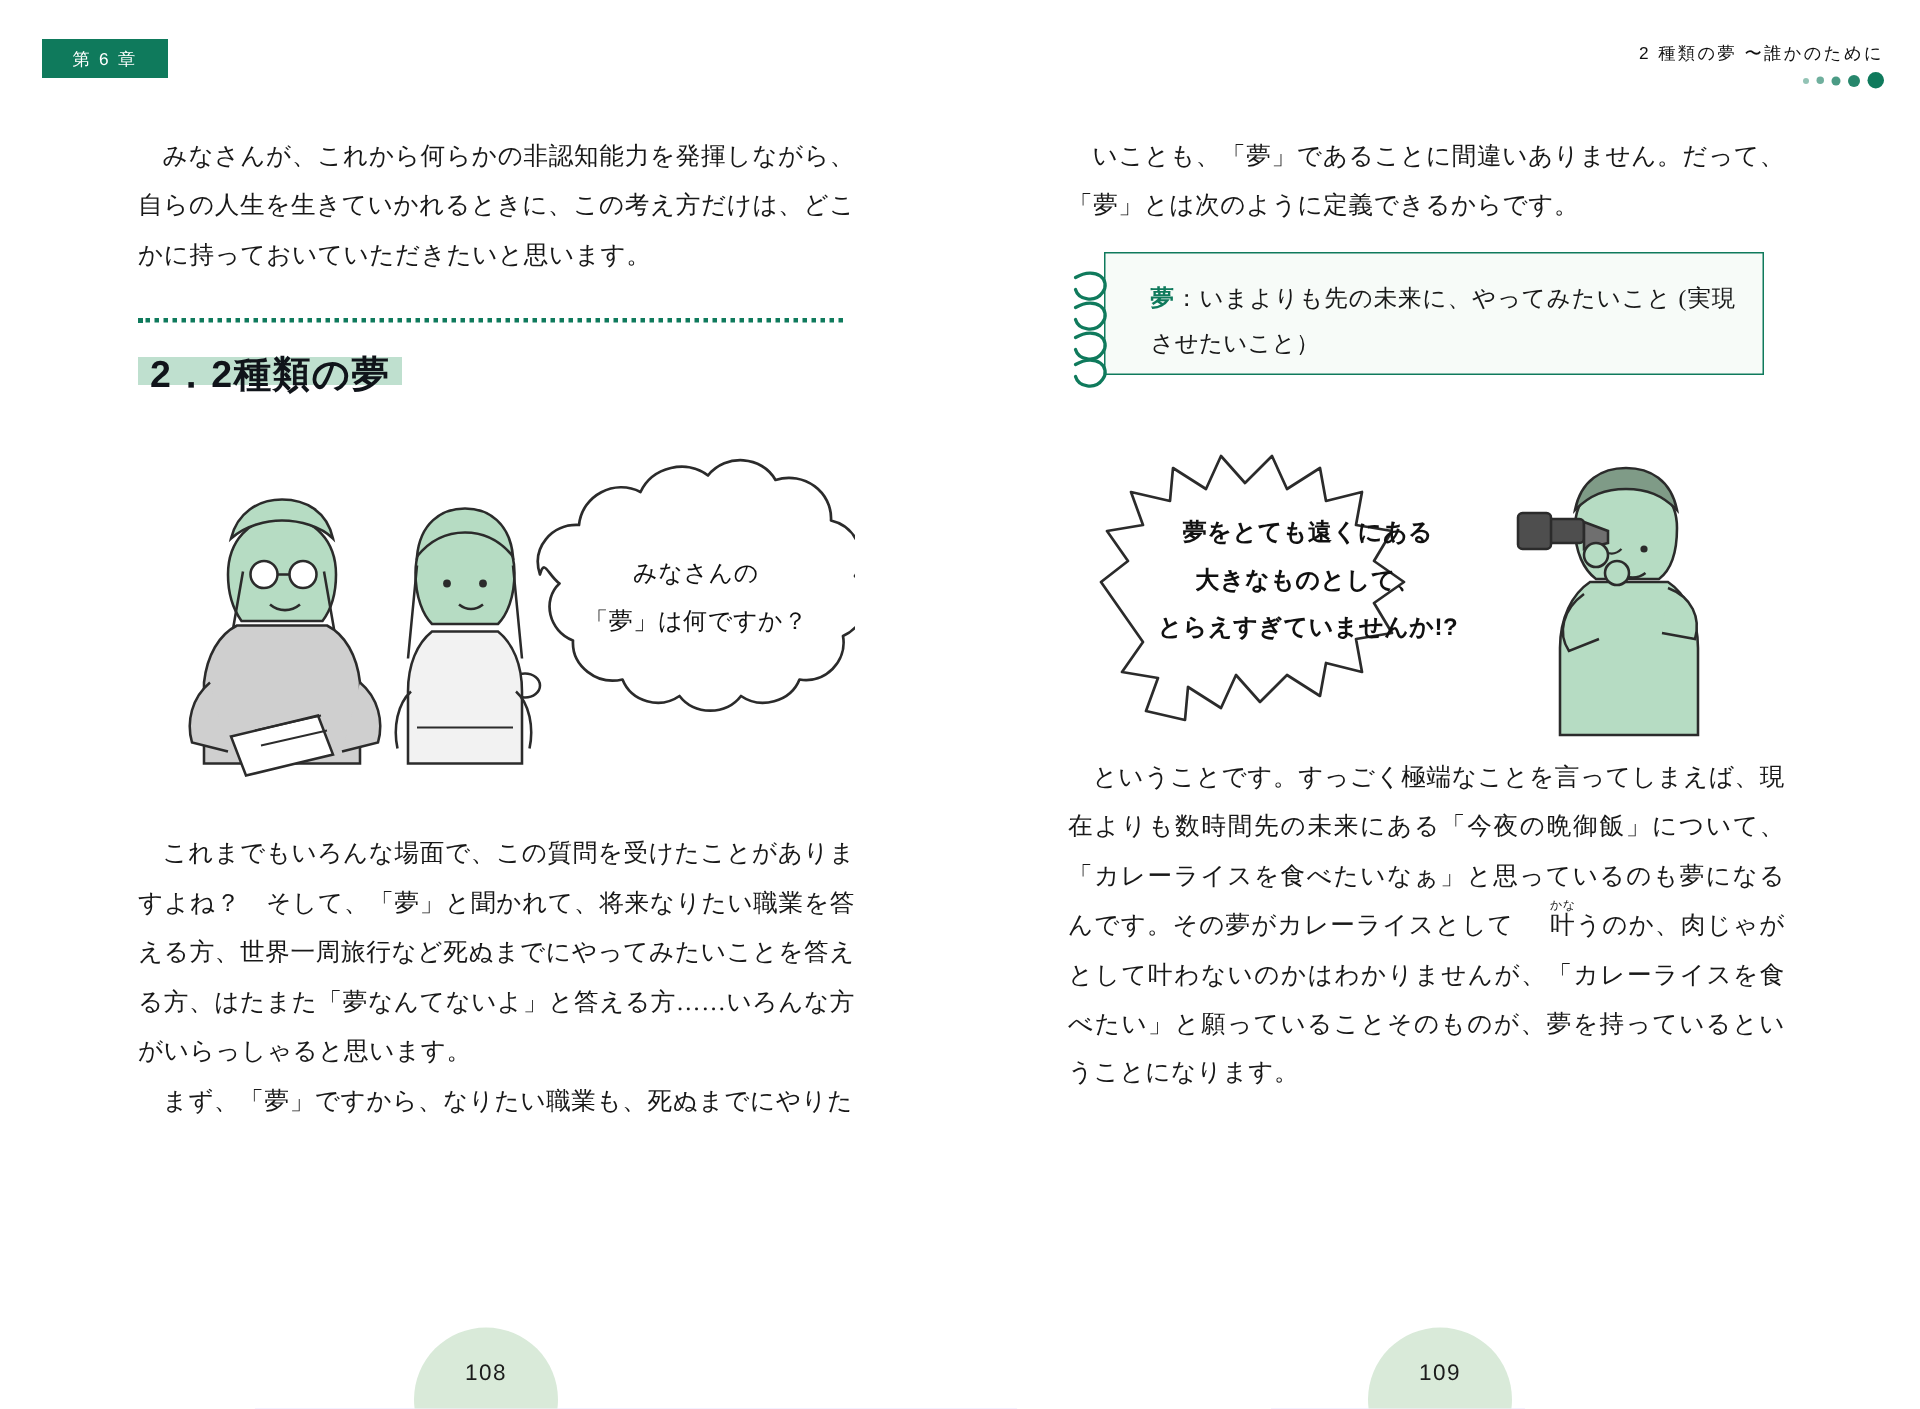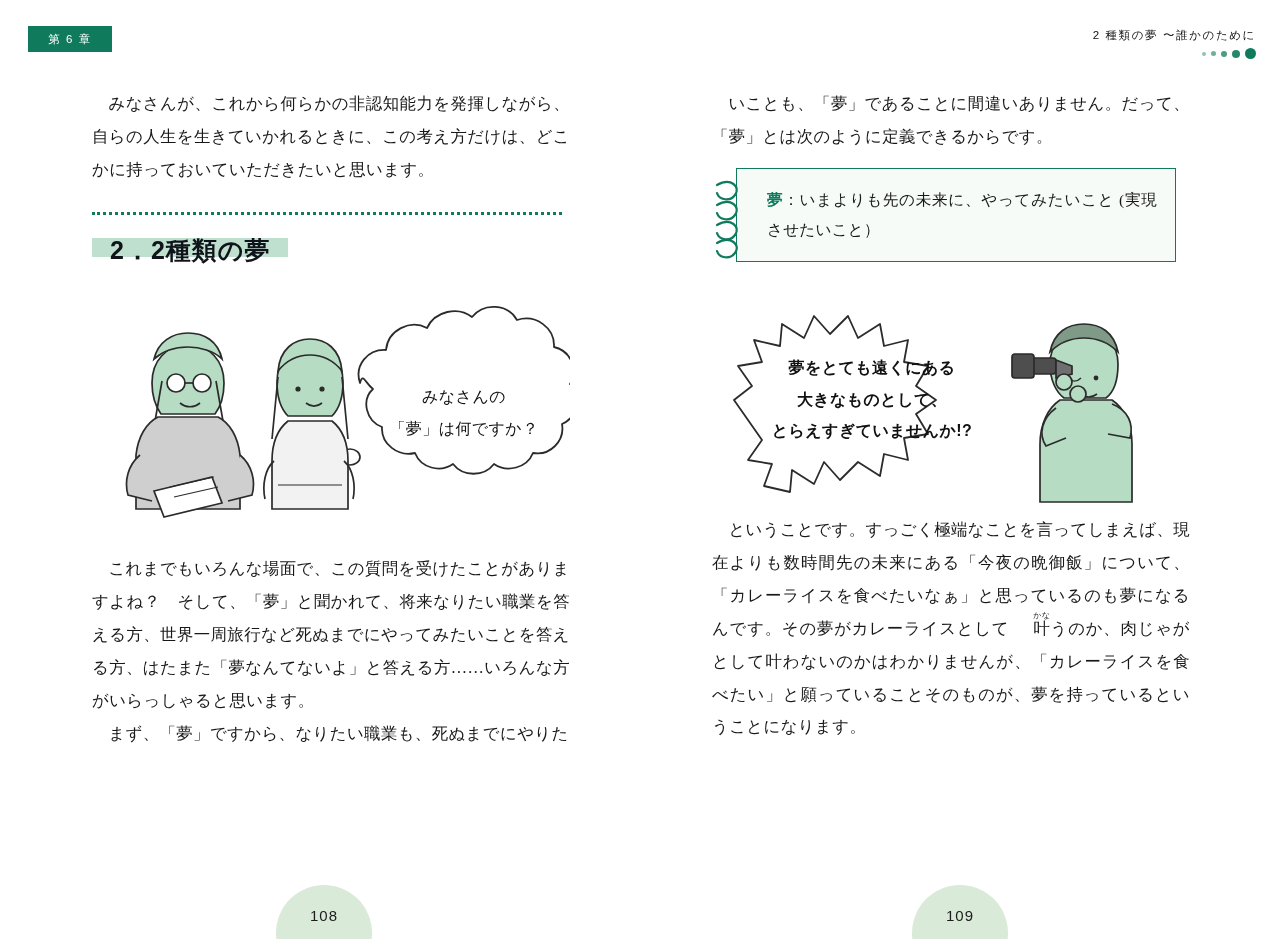--- a/index.html
+++ b/index.html
@@ -111,30 +111,30 @@
     font-size: 25px;
     font-weight: 700;
     letter-spacing: 1px;
     color: #10141a;
     margin: 0 0 4px 0;
     display: inline-block;
     position: relative;
   }
   .h2 .hl {
     background: linear-gradient(transparent 6%, #bfe0cf 6%, #bfe0cf 74%, transparent 74%);
-    padding: 0 18px;
+    padding: 0 8px;
   }
 
   
   .callout {
     position: relative;
     margin: 14px 0 20px 24px;
     border: 1.6px solid #0f7a5c;
     background: #f7fbf8;
-    padding: 16px 18px 16px 30px;
+    padding: 16px 18px 4px 30px;
     font-size: 15.6px;
     line-height: 1.95;
     letter-spacing: .2px;
     width: 440px;
     box-sizing: border-box;
   }
   .callout .term {
     color: #0f7a5c;
     font-weight: 700;
   }
@@ -160,21 +160,21 @@
     margin-top: 4px;
   }
   .bubble-text {
     position: absolute;
     text-align: center;
     font-family: "Liberation Sans", sans-serif;
     color: #111;
   }
   .bubble-text.cloud {
     left: 262px;
-    top: 96px;
+    top: 82px;
     width: 220px;
     font-size: 16px;
     line-height: 1.95;
   }
   .bubble-text.burst {
     left: 32px;
     top: 70px;
     width: 256px;
     font-size: 16px;
     line-height: 1.95;

